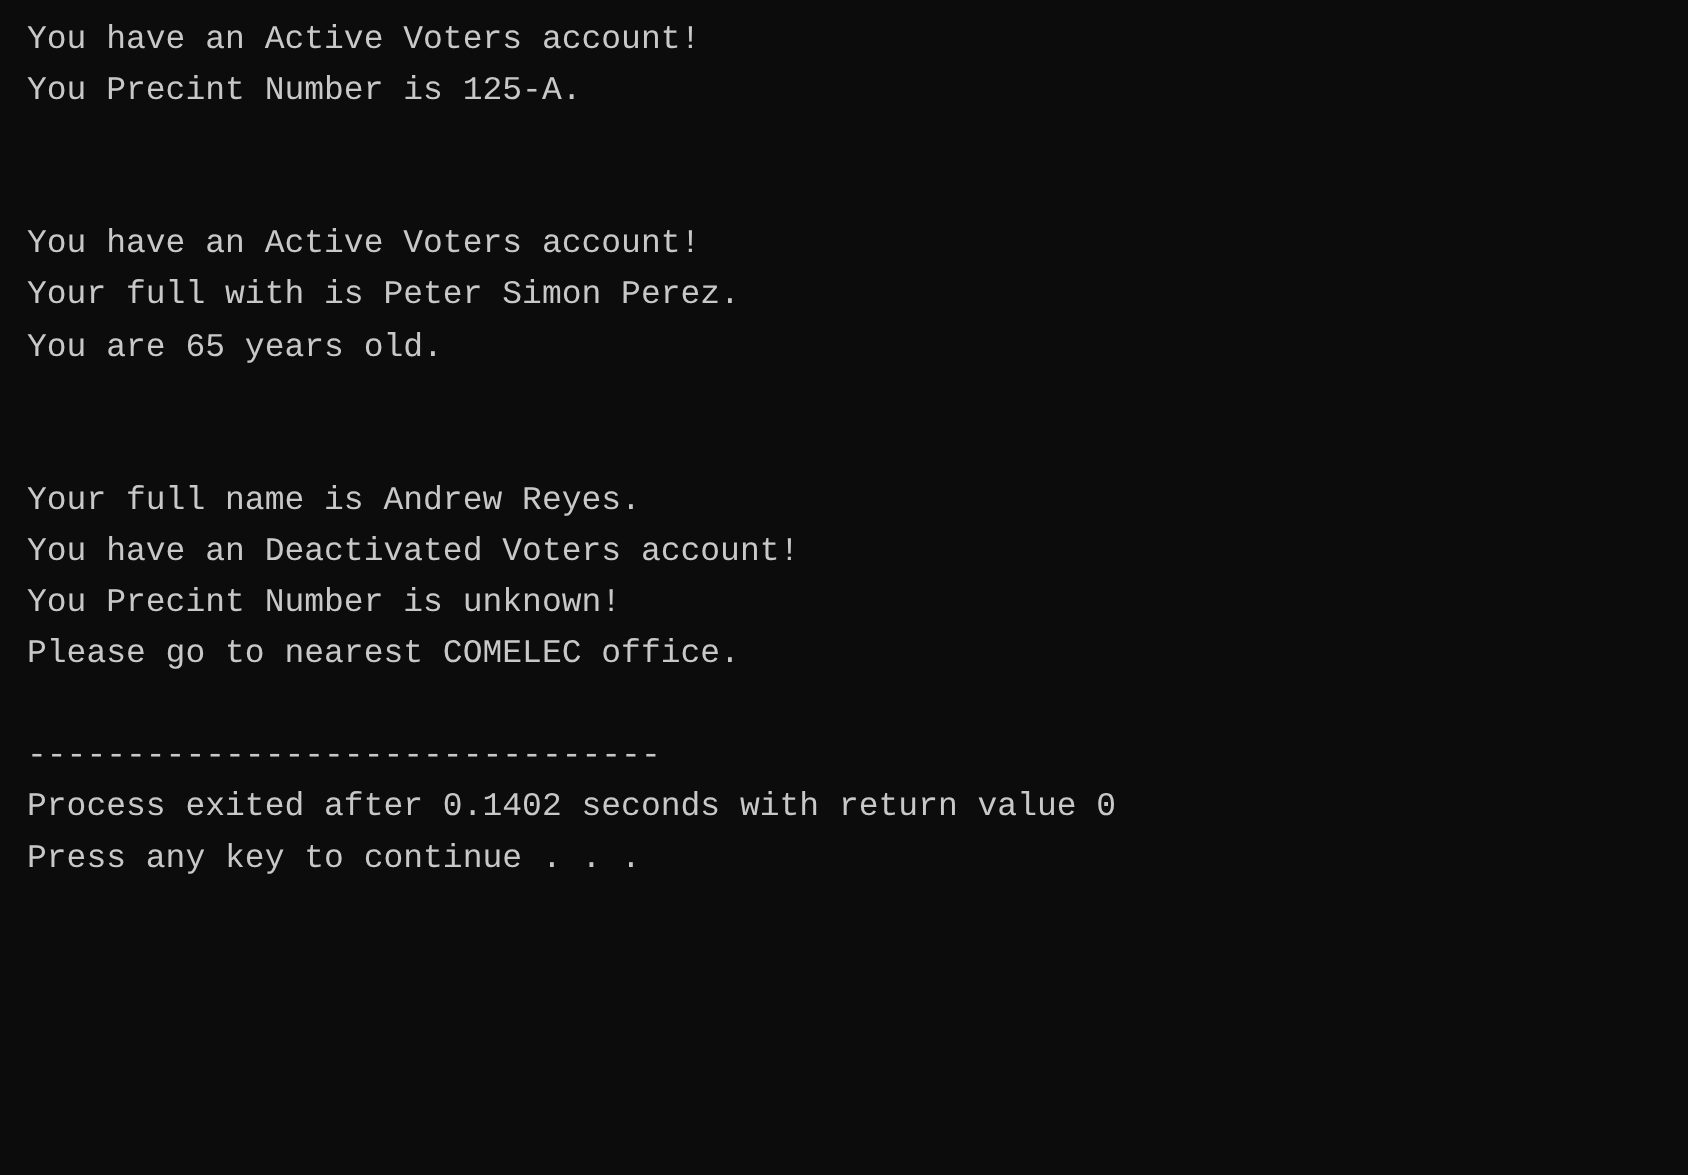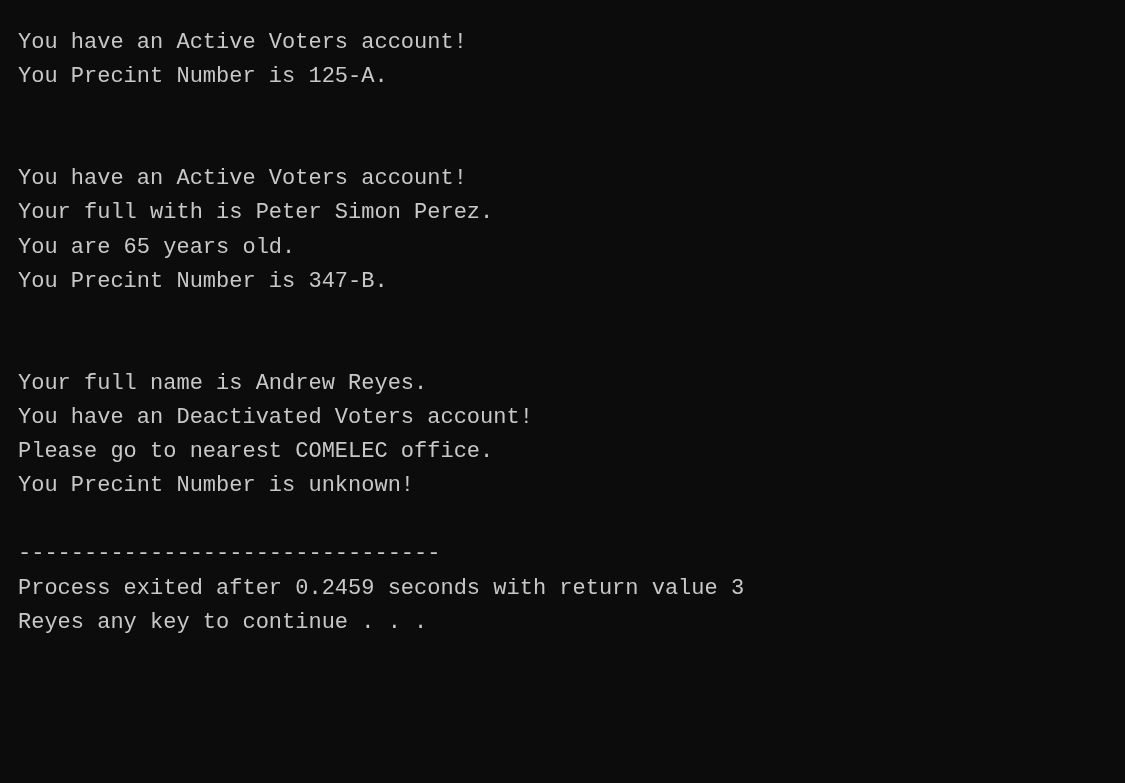--- a/index.html
+++ b/index.html
@@ -15,21 +15,21 @@
       font-family: 'Courier New', Courier, monospace;
       font-size: 22px;
       color: #c8c8c8;
       overflow: hidden;
     }
 
     .terminal {
       width: 100%;
       height: 100%;
       background-color: #0c0c0c;
-      padding: 26px 18px;
+      padding: 10px 18px;
       line-height: 1.55;
     }
 
     .terminal-line {
       white-space: pre;
       display: block;
     }
 
     .blank-line {
       display: block;
@@ -48,30 +48,29 @@
 
   <span class="terminal-line">You have an Active Voters account!</span>
   <span class="terminal-line">You Precint Number is 125-A.</span>
 
   <span class="blank-line"></span>
   <span class="blank-line"></span>
 
   <span class="terminal-line">You have an Active Voters account!</span>
   <span class="terminal-line">Your full with is Peter Simon Perez.</span>
   <span class="terminal-line">You are 65 years old.</span>
-  <span class="terminal-line">You Precint Number is 347-B.</span>
 
   <span class="blank-line"></span>
   <span class="blank-line"></span>
 
   <span class="terminal-line">Your full name is Andrew Reyes.</span>
   <span class="terminal-line">You have an Deactivated Voters account!</span>
+  <span class="terminal-line">You Precint Number is unknown!</span>
   <span class="terminal-line">Please go to nearest COMELEC office.</span>
-  <span class="terminal-line">You Precint Number is unknown!</span>
 
   <span class="blank-line"></span>
 
   <span class="divider terminal-line">--------------------------------</span>
 
-  <span class="terminal-line">Process exited after 0.2459 seconds with return value 3</span>
-  <span class="terminal-line">Reyes any key to continue . . .</span>
+  <span class="terminal-line">Process exited after 0.1402 seconds with return value 0</span>
+  <span class="terminal-line">Press any key to continue . . .</span>
 
 </div>
 
 </body></html>

